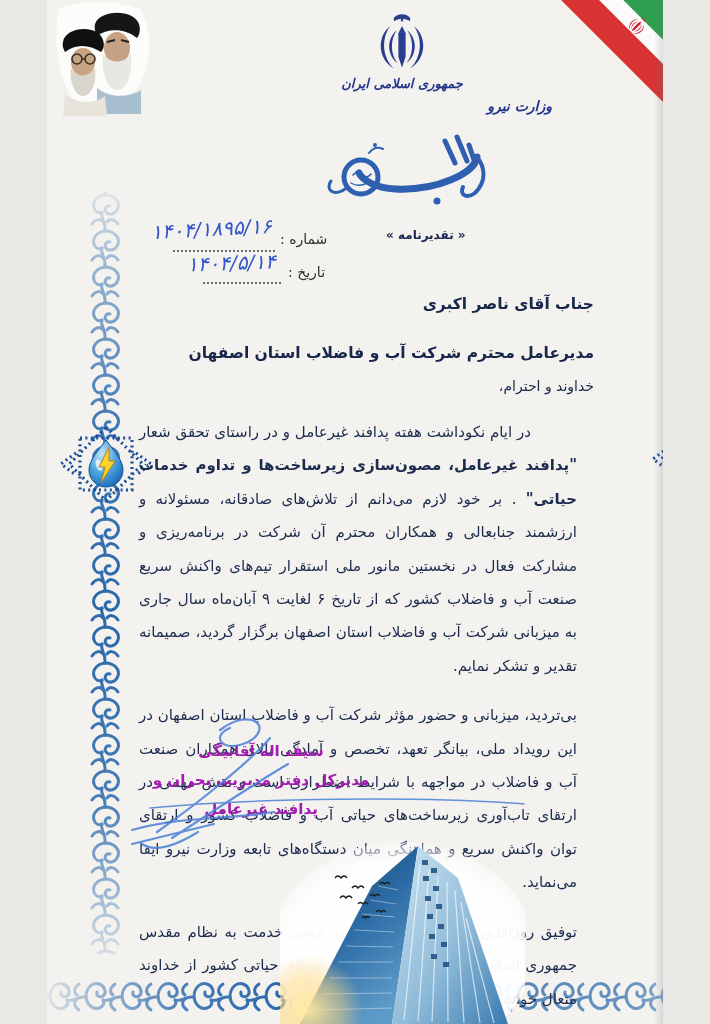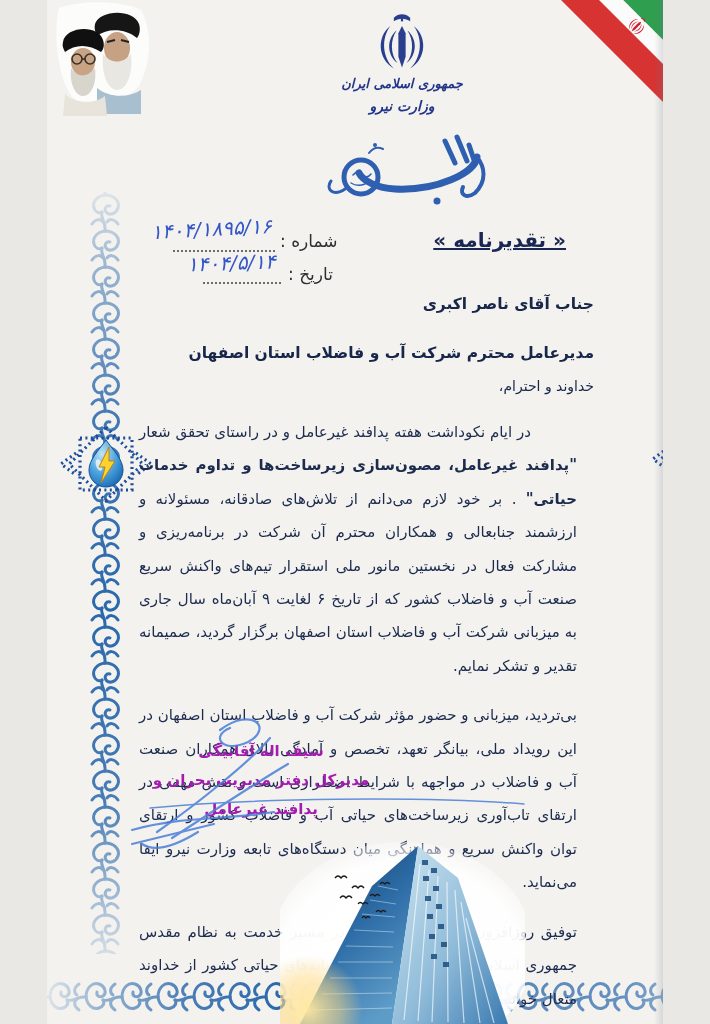--- a/index.html
+++ b/index.html
@@ -4,26 +4,26 @@
 <style>
   html,body{margin:0;padding:0;background:#e9e8e4;}
   .page{position:relative;width:616px;height:1024px;margin:0 auto;background:#f3f2ef;
         overflow:hidden;font-family:"DejaVu Sans",sans-serif;color:#1c2b4e;direction:rtl;}
   .abs{position:absolute;}
   .edge-shadow{right:0;top:0;bottom:0;width:9px;
       background:linear-gradient(to left, rgba(110,120,130,.22), rgba(110,120,130,0));}
   
   .country{left:205px;top:76px;width:300px;text-align:center;font-size:13px;
       font-style:italic;font-weight:bold;color:#24368a;}
-  .ministry{left:205px;top:98px;width:300px;text-align:center;font-size:14px;
+  .ministry{left:205px;top:98px;width:300px;text-align:right;font-size:14px;
       font-style:italic;font-weight:bold;color:#24368a;}
-  .doc-title{left:339px;top:228px;width:180px;text-align:right;font-size:20px;
-      font-weight:bold;color:#1a2752;text-decoration:underline;}
-  
-  .meta-label{font-size:17px;color:#2e2e2e;}
+  .doc-title{left:339px;top:228px;width:180px;text-align:left;font-size:12px;
+      font-weight:bold;color:#1a2752;}
+  
+  .meta-label{font-size:14px;color:#2e2e2e;}
   .num-label{left:233px;top:231px;}
   .date-label{left:241px;top:264px;}
   .hand{color:#3356c9;font-size:20px;font-style:italic;letter-spacing:1px;}
   .num-value{left:104px;top:217px;transform:rotate(-3deg);}
   .date-value{left:140px;top:251px;transform:rotate(-2deg);}
   .dots{border-top:2px dotted #6b6b6b;height:0;}
   .num-dots{left:126px;top:250px;width:102px;}
   .date-dots{left:156px;top:282px;width:78px;}
   .ltr{direction:ltr;unicode-bidi:isolate;}
   

